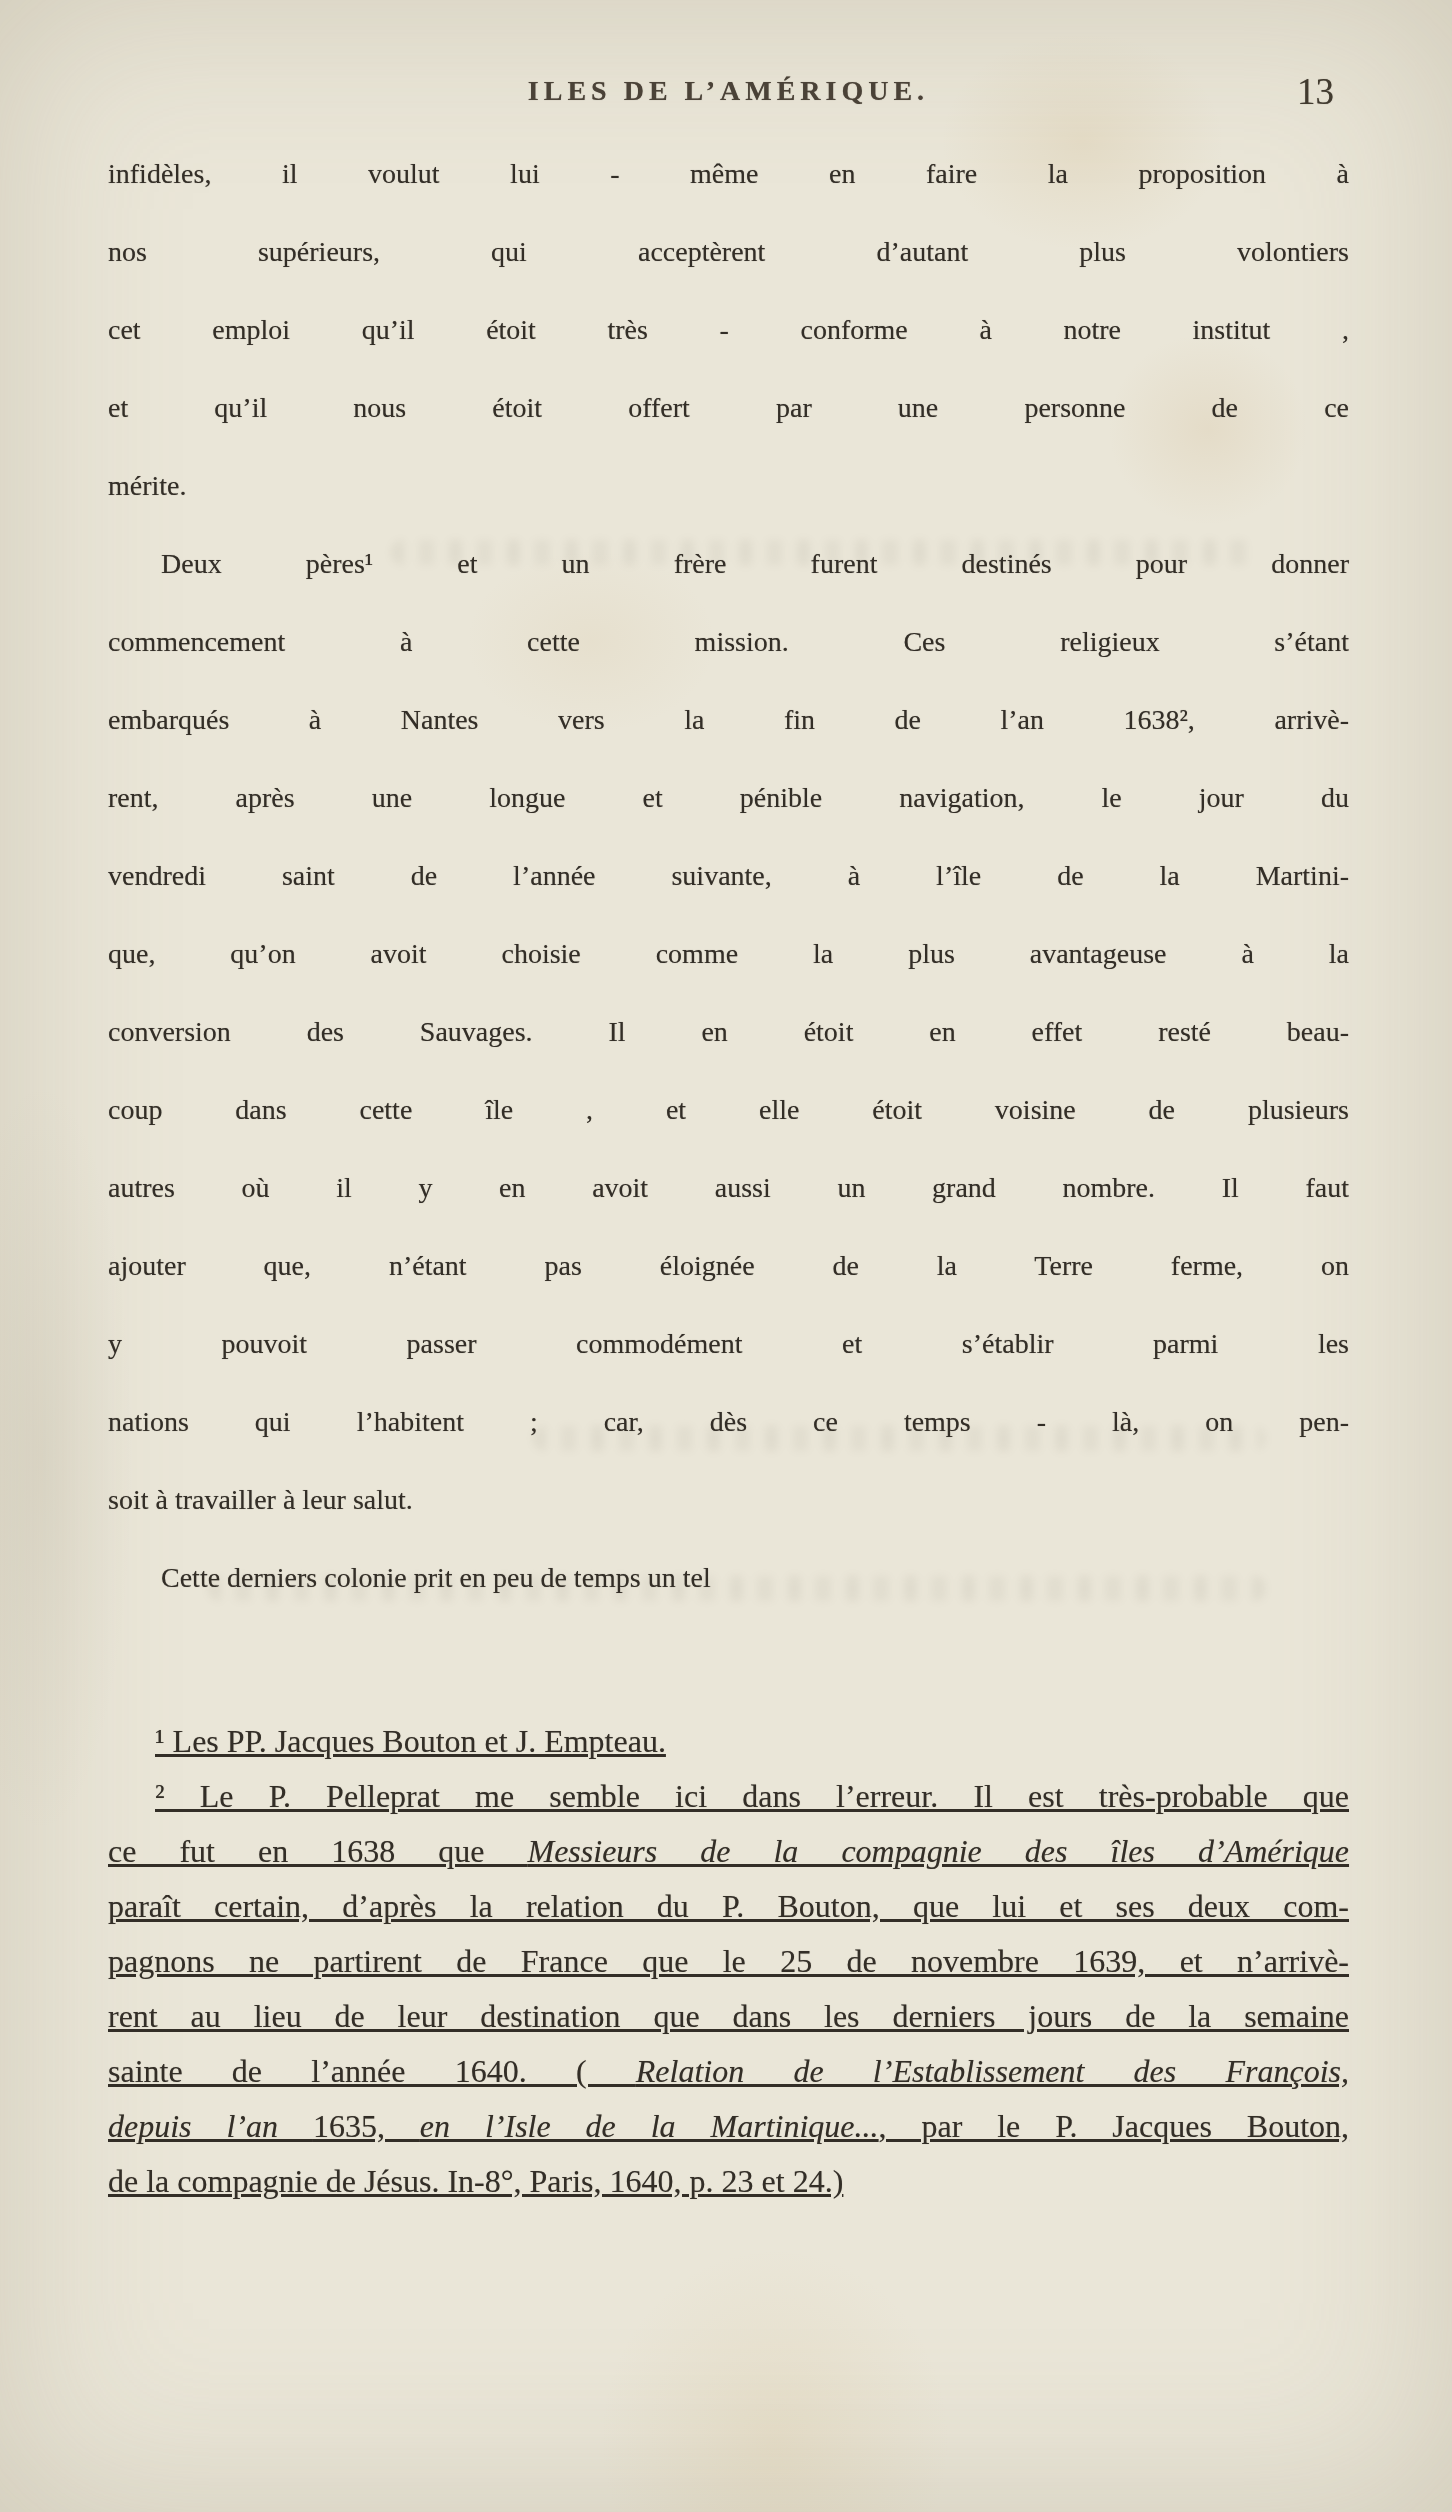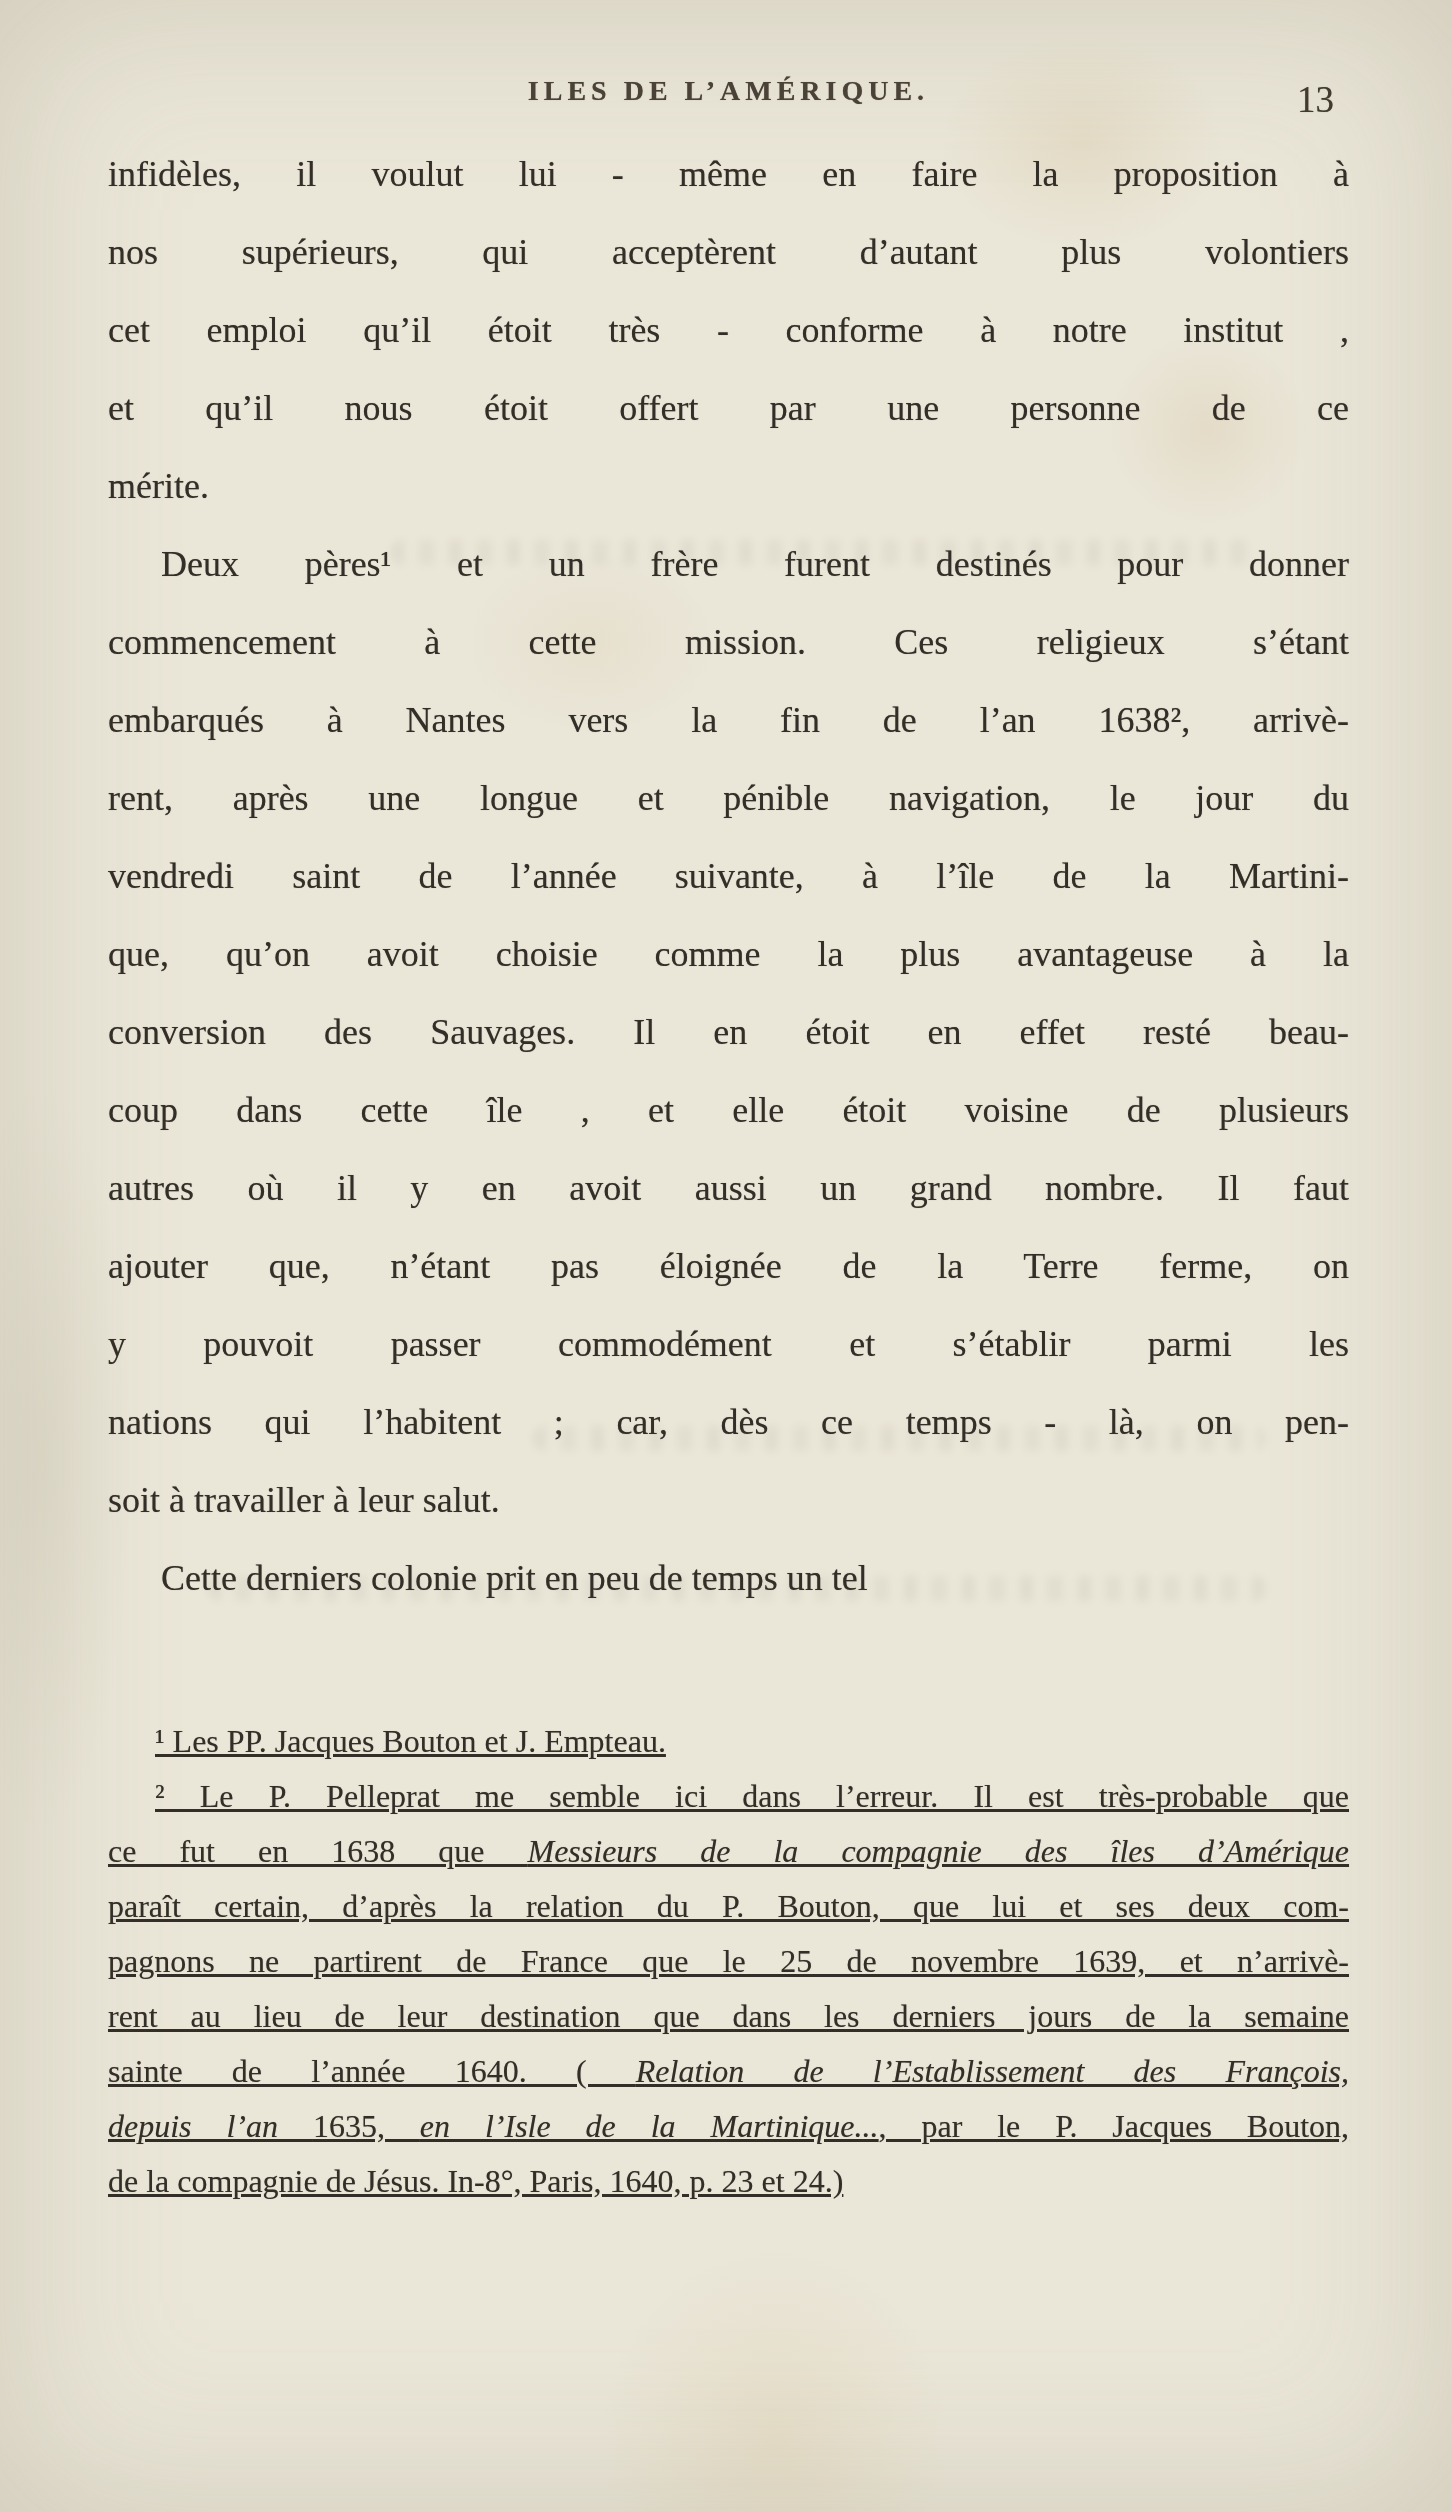--- a/index.html
+++ b/index.html
@@ -65,29 +65,29 @@
     font-size: 28px;
     line-height: 52px;
     font-weight: 700;
     letter-spacing: 5px;
     color: var(--header-ink, #4a4237);
     text-shadow: 0 0 0.8px rgba(74,66,55,0.55);
   }
   .page-number {
     position: absolute;
     right: 15px;
-    top: 9px;
+    top: 1px;
     font-size: 37px;
     line-height: 52px;
     color: #413a2f;
     text-shadow: 0 0 0.8px rgba(65,58,47,0.5);
   }
 
   .body-text {
-    font-size: 36px;
+    font-size: 28px;
     line-height: 78px;
     text-shadow: 0 0 0.8px rgba(45,40,33,0.45);
     font-family: Liberation Serif, serif;
   }
   .line {
     text-align: justify;
     text-align-last: justify;
   }
   .line.last { text-align-last: left; }
   .line.indent { text-indent: 53px; }

